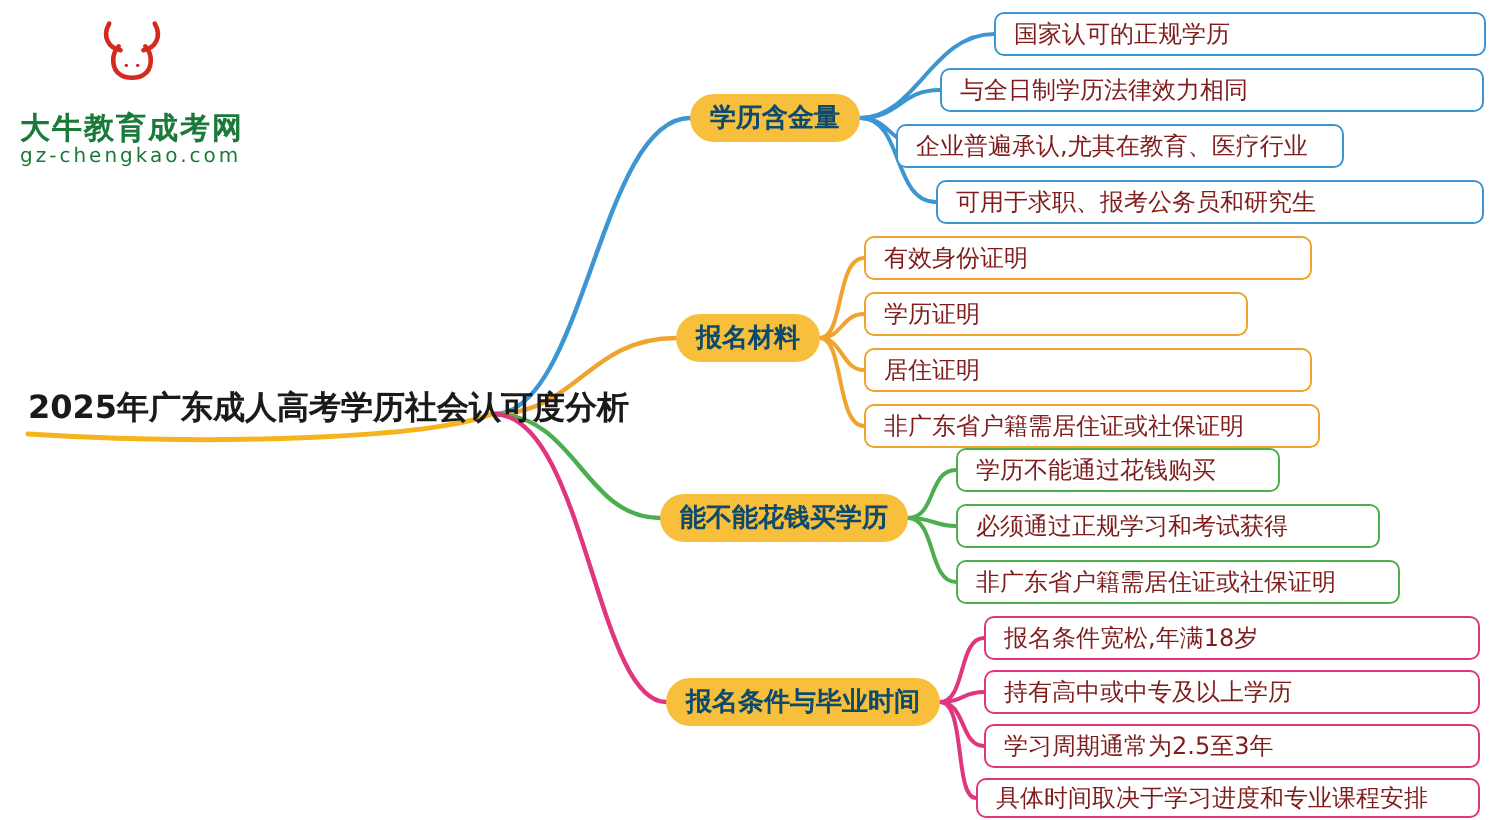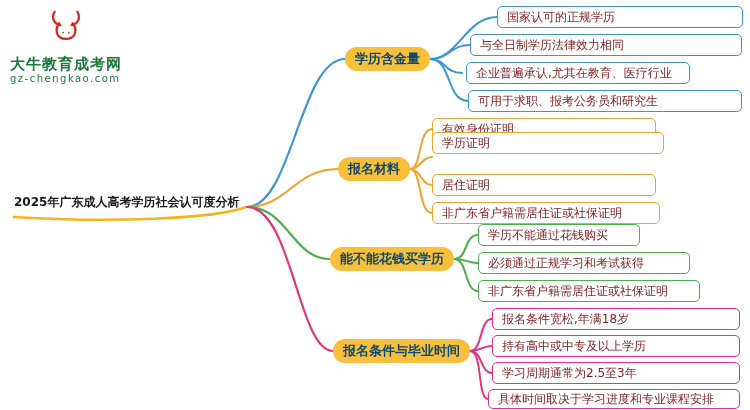--- a/index.html
+++ b/index.html
@@ -10,21 +10,21 @@
   svg.links{position:absolute;left:0;top:0;width:750px;height:410px;pointer-events:none;}
 
   
   .logo{position:absolute;left:10px;top:8px;display:flex;align-items:center;gap:6px;flex-direction:column;}
   .logo-title{font-size:15px;font-weight:bold;color:#1b7a3a;line-height:1.15;letter-spacing:1px;}
   .logo-url{font-size:10px;color:#1b7a3a;letter-spacing:1.5px;text-align:left;}
 
   
   .root-label{
     position:absolute;left:14px;top:194px;width:234px;
-    font-size:12px;font-weight:bold;color:#1a1a1a;white-space:nowrap;
+    font-size:16px;font-weight:bold;color:#1a1a1a;white-space:nowrap;
   }
 
   
   .topic{
     position:absolute;height:24px;display:inline-flex;align-items:center;
     padding:0 10px;background:#f7bf3b;border-radius:12px;
     font-size:13px;font-weight:bold;color:#0c4a6e;white-space:nowrap;box-sizing:border-box;
   }
 
   
@@ -90,25 +90,25 @@
 
   <div class="root-label">2025年广东成人高考学历社会认可度分析</div>
 
   <div class="topic" style="left:345px;top:47px">学历含金量</div>
   <div class="topic" style="left:338px;top:157px">报名材料</div>
   <div class="topic" style="left:330px;top:247px">能不能花钱买学历</div>
   <div class="topic" style="left:333px;top:339px">报名条件与毕业时间</div>
 
   <div class="leaf b0" style="left:497px;top:6px;width:246px">国家认可的正规学历</div>
   <div class="leaf b0" style="left:470px;top:34px;width:272px">与全日制学历法律效力相同</div>
-  <div class="leaf b0" style="left:466px;top:62px;width:224px">企业普遍承认,尤其在教育、医疗行业</div>
+  <div class="leaf b0" style="left:448px;top:62px;width:224px">企业普遍承认,尤其在教育、医疗行业</div>
   <div class="leaf b1" style="left:432px;top:118px;width:224px">有效身份证明</div>
 
   <div class="leaf b0" style="left:468px;top:90px;width:274px">可用于求职、报考公务员和研究生</div>
-  <div class="leaf b1" style="left:432px;top:132px;width:232px">学历证明</div>
+  <div class="leaf b1" style="left:432px;top:146px;width:192px">学历证明</div>
   <div class="leaf b1" style="left:432px;top:174px;width:224px">居住证明</div>
   <div class="leaf b1" style="left:432px;top:202px;width:228px">非广东省户籍需居住证或社保证明</div>
 
   <div class="leaf b2" style="left:478px;top:224px;width:162px">学历不能通过花钱购买</div>
   <div class="leaf b2" style="left:478px;top:252px;width:212px">必须通过正规学习和考试获得</div>
   <div class="leaf b2" style="left:478px;top:280px;width:222px">非广东省户籍需居住证或社保证明</div>
 
   <div class="leaf b3" style="left:492px;top:308px;width:248px">报名条件宽松,年满18岁</div>
   <div class="leaf b3" style="left:492px;top:335px;width:248px">持有高中或中专及以上学历</div>
   <div class="leaf b3" style="left:492px;top:362px;width:248px">学习周期通常为2.5至3年</div>

